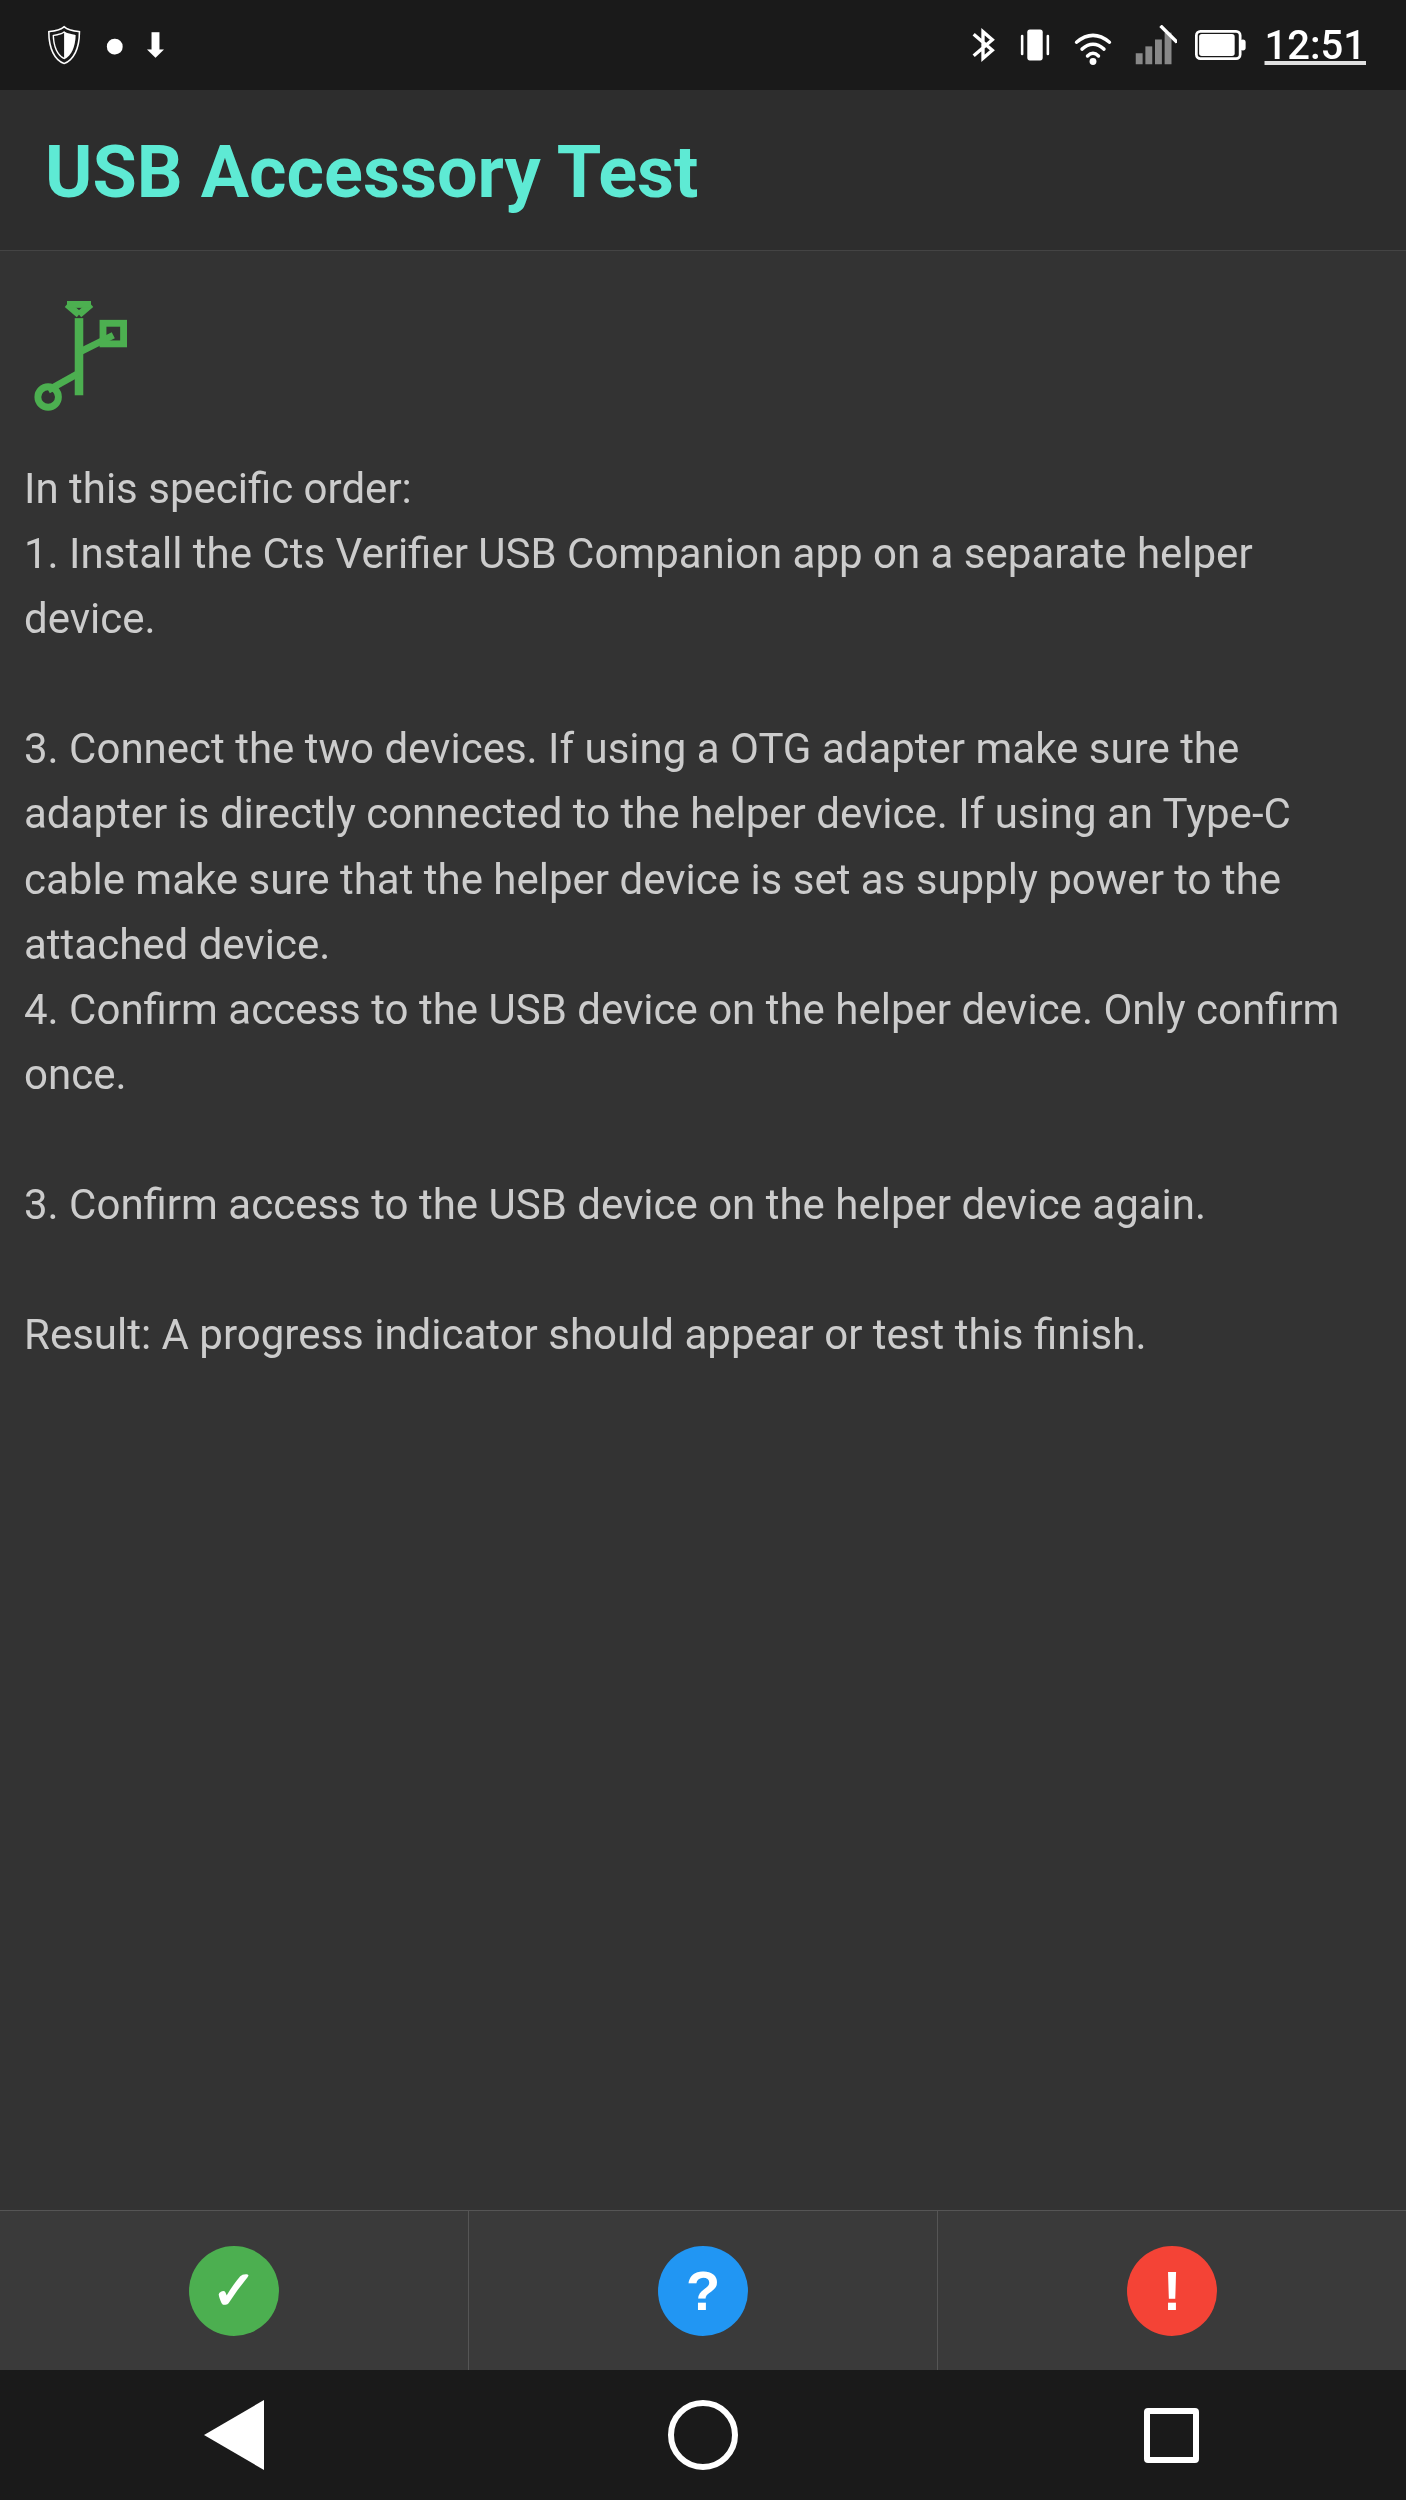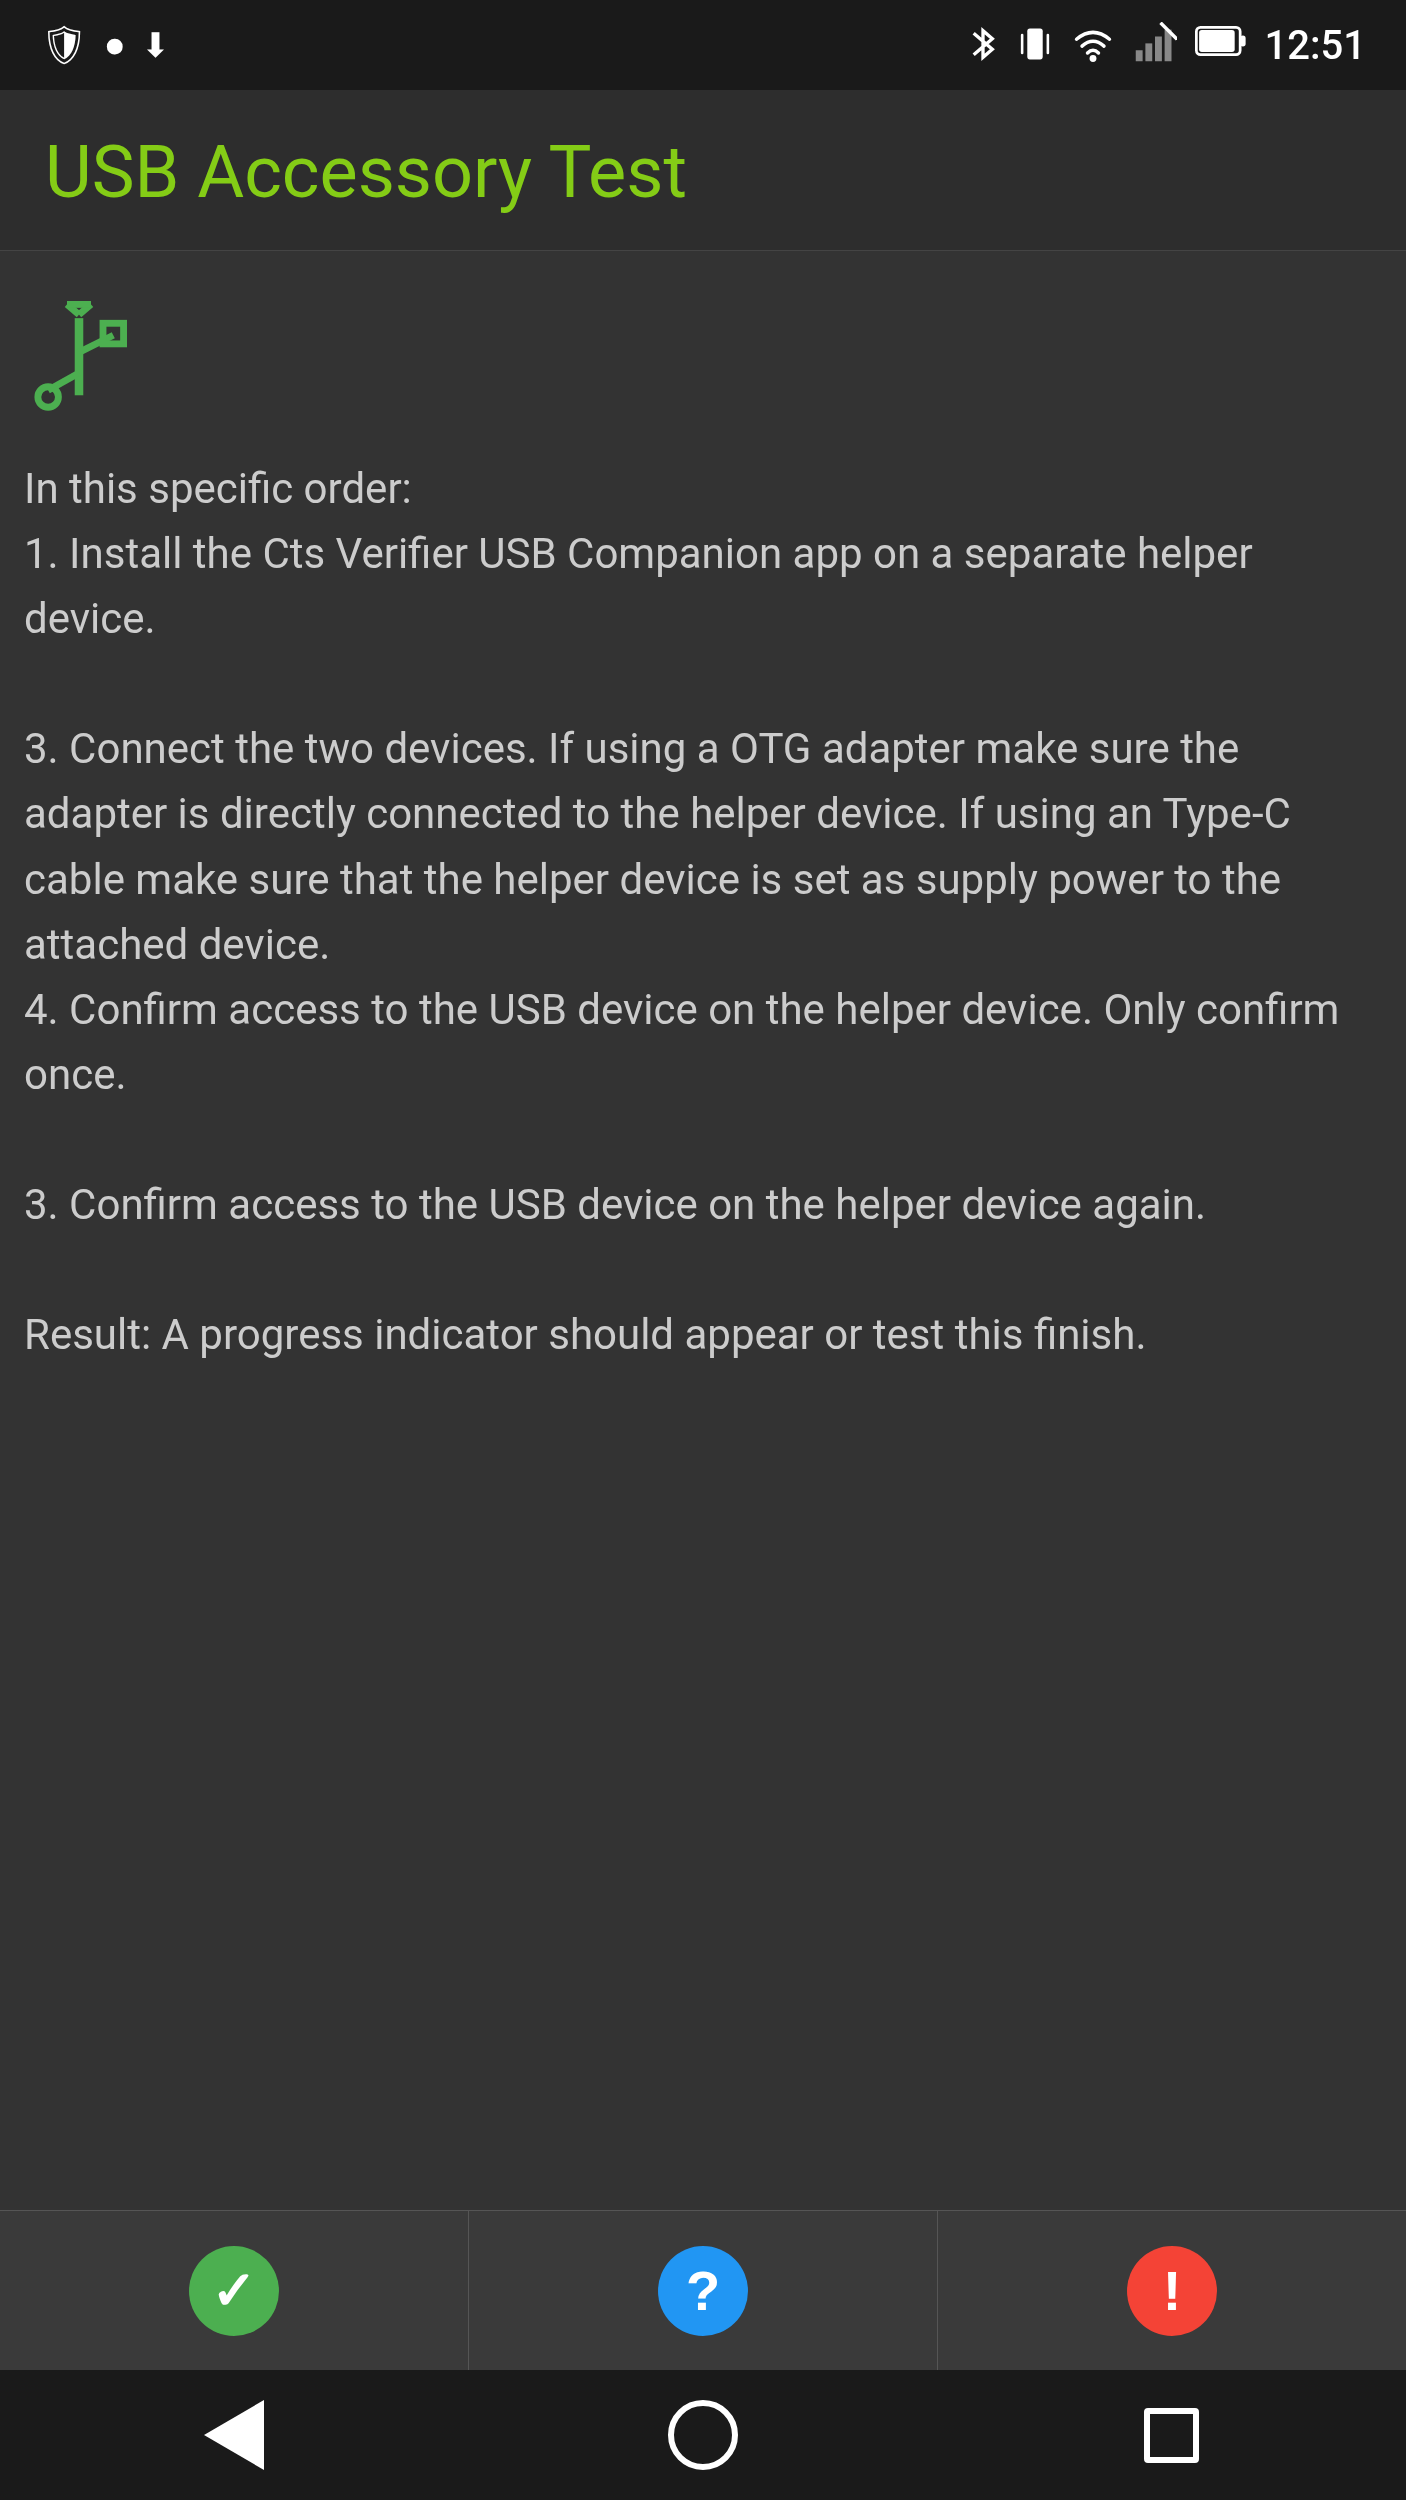--- a/index.html
+++ b/index.html
@@ -31,21 +31,23 @@
     }
 
     .status-bar-left {
       display: flex;
       align-items: center;
       gap: 18px;
     }
 
     .status-bar-right {
       display: flex;
+      align-items: center;
       gap: 18px;
+      text-decoration: underline;
     }
 
     .status-icon {
       color: #ffffff;
       font-size: 34px;
     }
 
     .status-time {
       color: #ffffff;
       font-size: 40px;
@@ -55,22 +57,22 @@
     
     .title-bar {
       background-color: #2d2d2d;
       padding: 40px 45px 35px 45px;
       border-bottom: 1px solid #444444;
       flex-shrink: 0;
     }
 
     .title-text {
       font-size: 72px;
-      font-weight: 400;
-      color: #84cc16;
+      font-weight: 700;
+      color: #5eead4;
     }
 
     
     .main-content {
       flex: 1;
       padding: 50px 24px;
       overflow: hidden;
     }
 
     .instructions-text {

